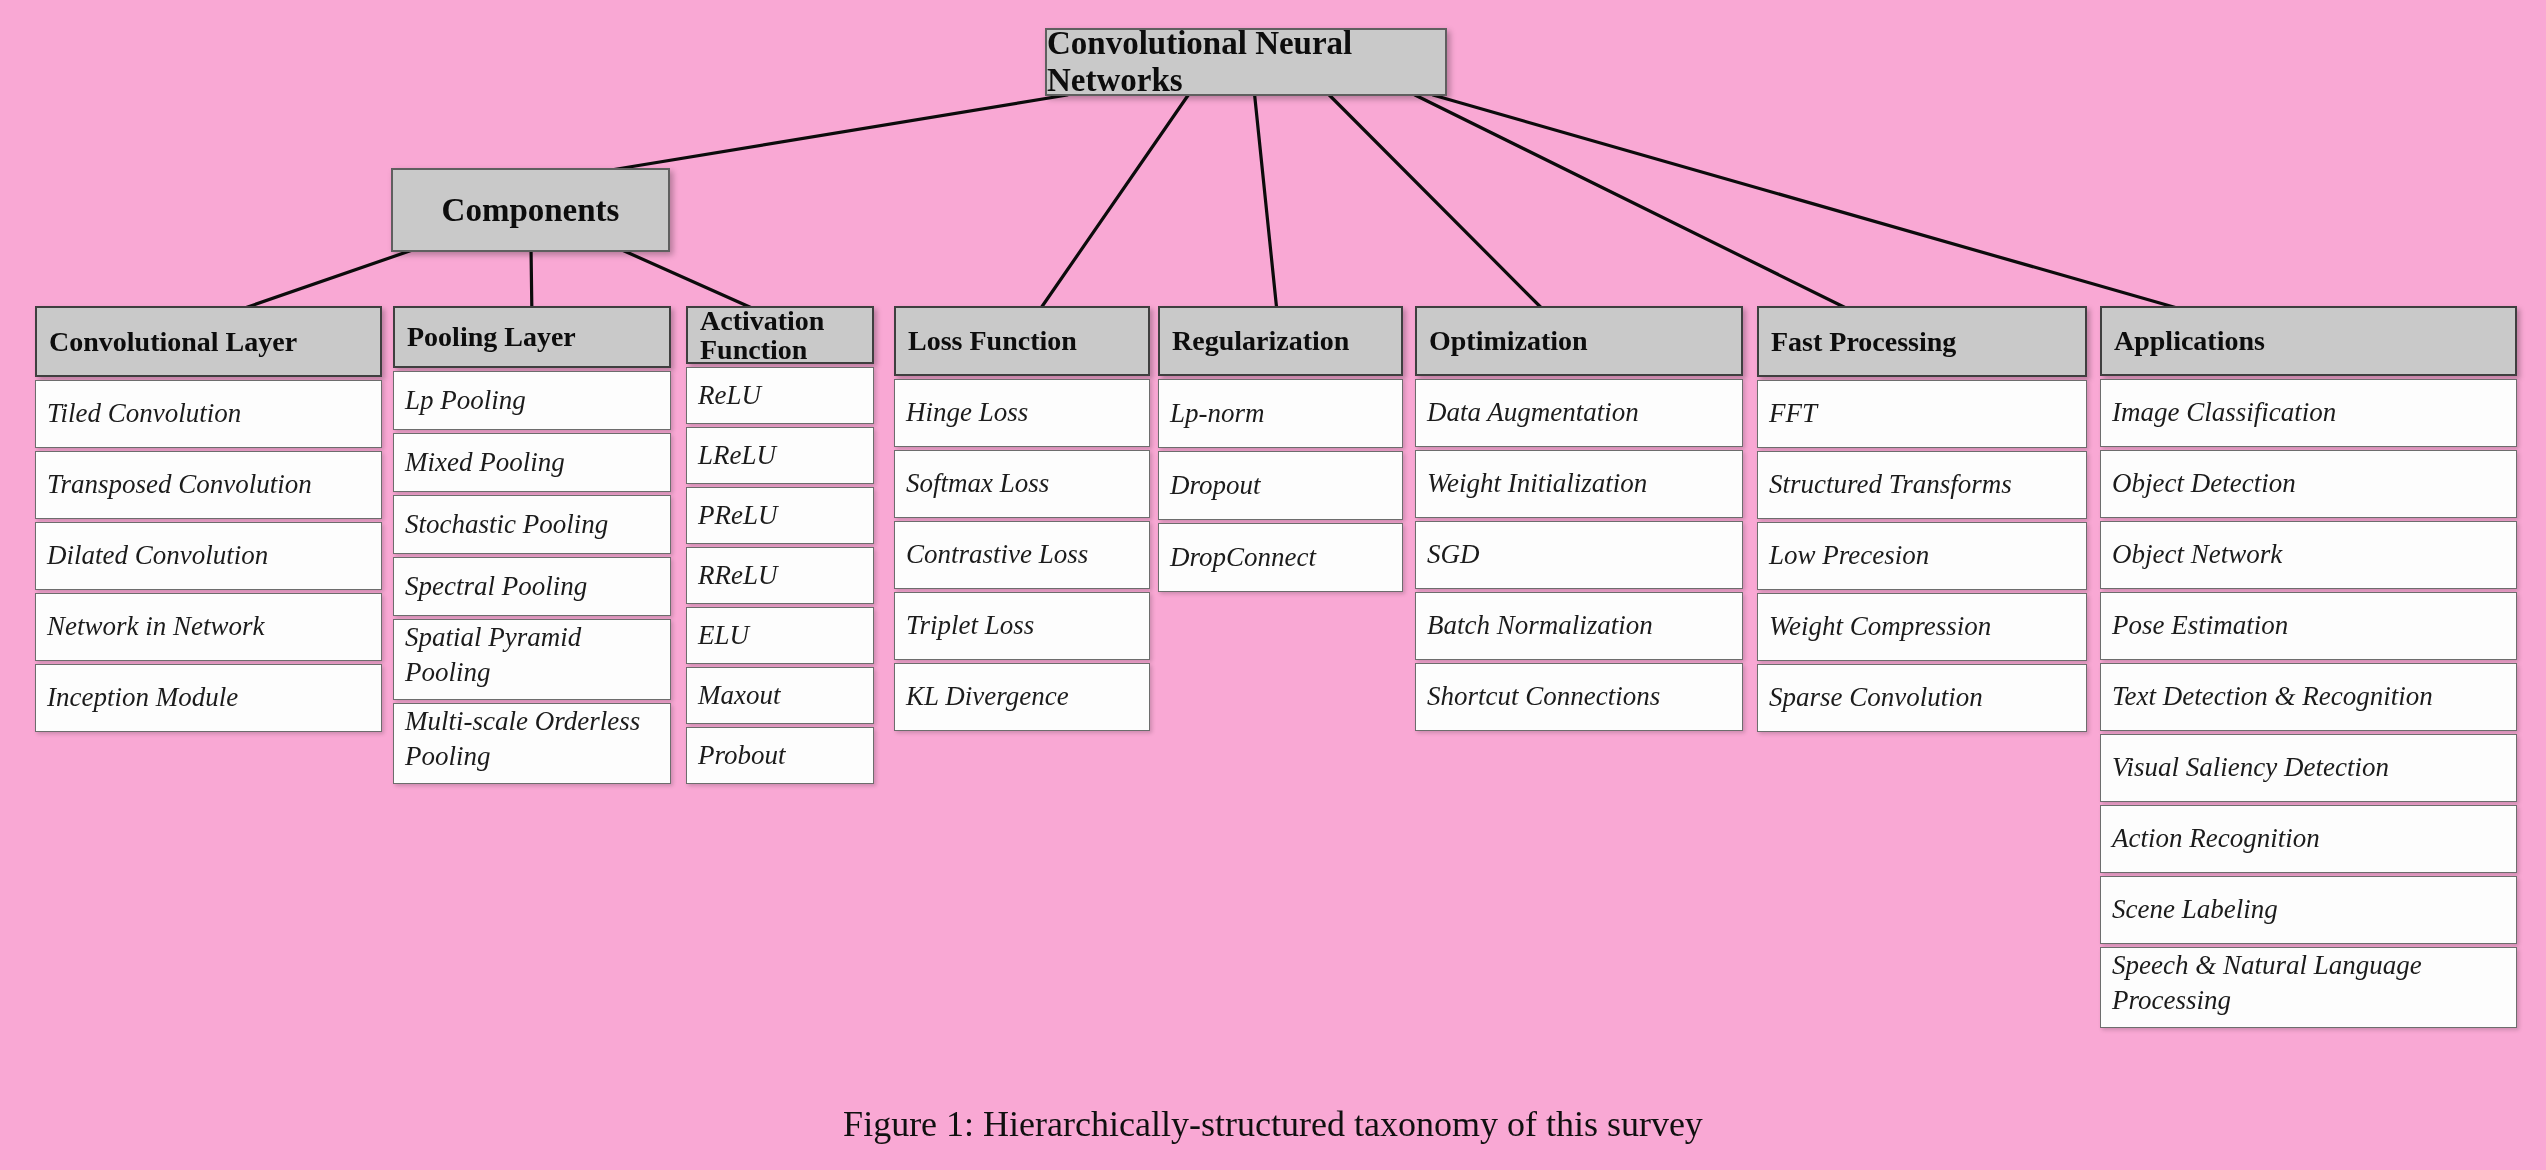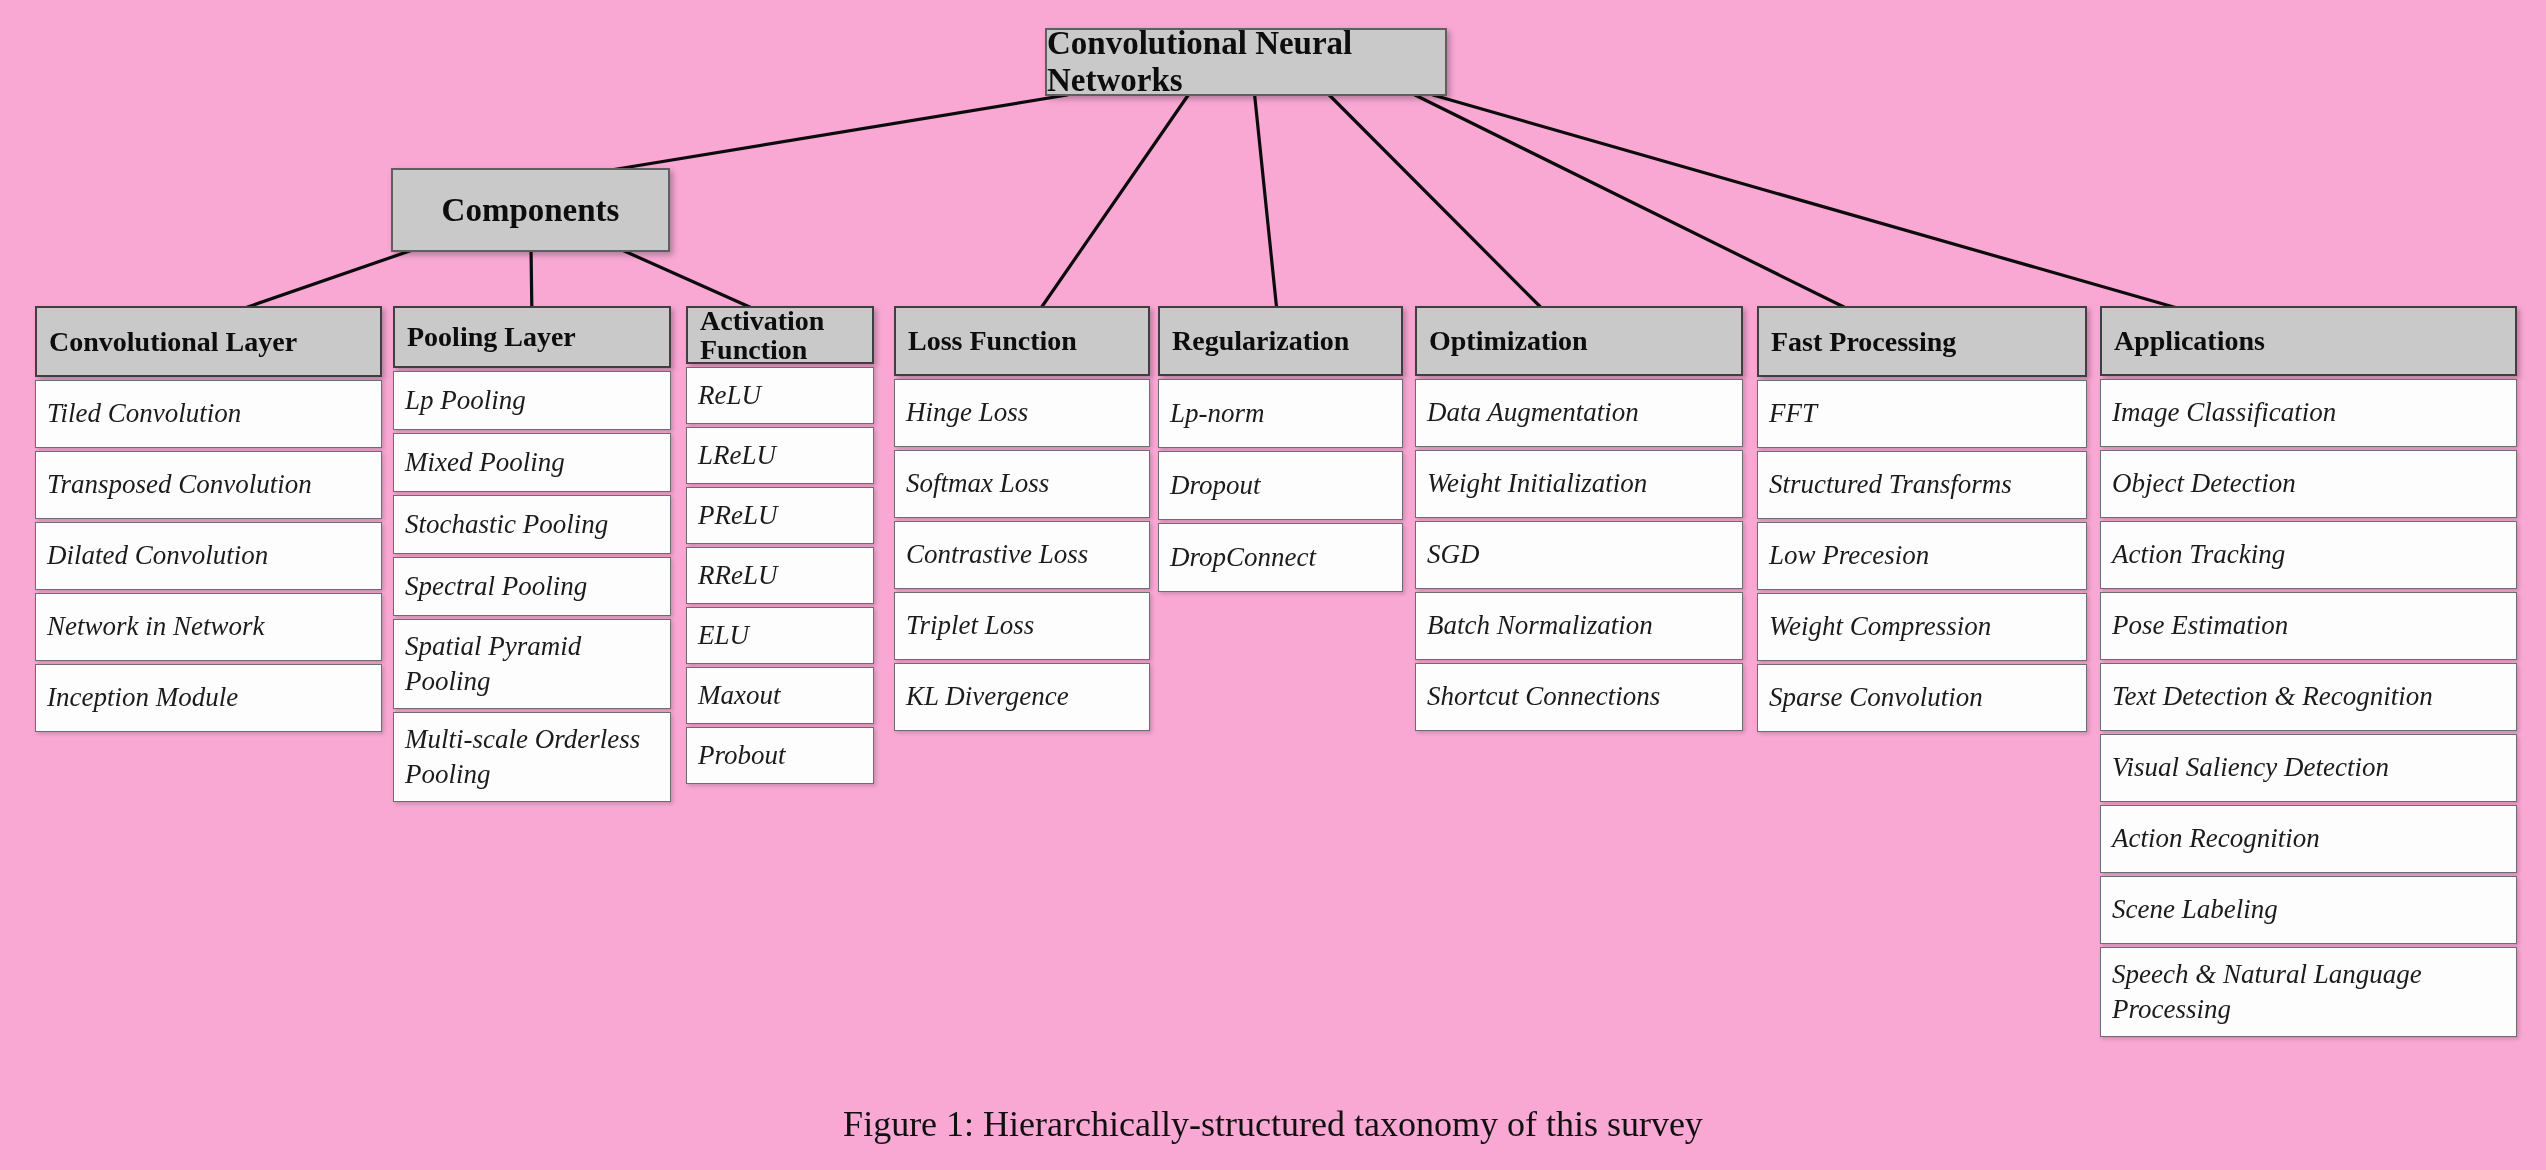--- a/index.html
+++ b/index.html
@@ -23,21 +23,21 @@
     box-sizing:border-box;line-height:1.05;color:#0d0d0d;
     box-shadow:3px 3px 5px rgba(0,0,0,0.25);
   }
   .cell{
     background:#fdfdfd;border:1.6px solid #6d6d6d;font-style:italic;font-size:27px;
     display:flex;align-items:center;padding:0 11px;height:var(--rh);
     box-sizing:border-box;margin-top:3px;line-height:1.3;color:#1b1b1b;
     box-shadow:2px 2px 4px rgba(0,0,0,0.18);
   }
   .cell:first-of-type{margin-top:4px;}
-  .cell.tall{height:auto;min-height:var(--rh);padding-top:9px;padding-bottom:9px;}
+  .cell.tall{height:auto;min-height:var(--rh);padding-bottom:9px;}
   #col-conv{left:35px;width:347px;--hh:71px;--rh:68px;}
   #col-pool{left:393px;width:278px;--hh:62px;--rh:59px;}
   #col-act{left:686px;width:188px;border-radius:15px;--hh:58px;--rh:57px;}
   #col-loss{left:887px;width:256px;margin-left:7px;--hh:70px;--rh:68px;}
   #col-reg{left:1158px;width:245px;--hh:70px;--rh:69px;}
   #col-opt{left:1415px;width:328px;--hh:70px;--rh:68px;}
   #col-fast{left:1757px;width:330px;--hh:71px;--rh:68px;}
   #col-app{left:2100px;width:417px;--hh:70px;--rh:68px;}
   #caption{
     position:absolute;left:0;top:1103px;width:2546px;text-align:center;
@@ -130,21 +130,21 @@
     <div class="cell">Structured Transforms</div>
     <div class="cell">Low Precesion</div>
     <div class="cell">Weight Compression</div>
     <div class="cell">Sparse Convolution</div>
   </div>
 
   <div class="column" id="col-app">
     <div class="colheader">Applications</div>
     <div class="cell">Image Classification</div>
     <div class="cell">Object Detection</div>
-    <div class="cell">Action Tracking</div>
+    <div class="cell">Object Network</div>
     <div class="cell">Pose Estimation</div>
     <div class="cell">Text Detection &amp; Recognition</div>
     <div class="cell">Visual Saliency Detection</div>
     <div class="cell">Action Recognition</div>
     <div class="cell">Scene Labeling</div>
     <div class="cell tall">Speech &amp; Natural Language Processing</div>
   </div>
 
   <div id="caption">Figure 1: Hierarchically-structured taxonomy of this survey</div>
 

